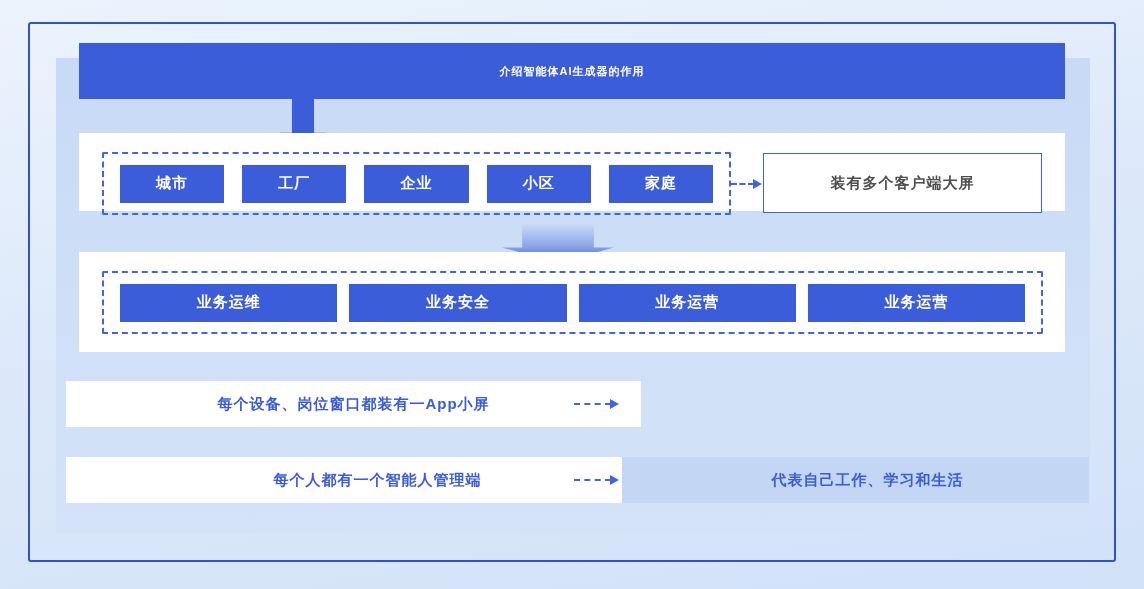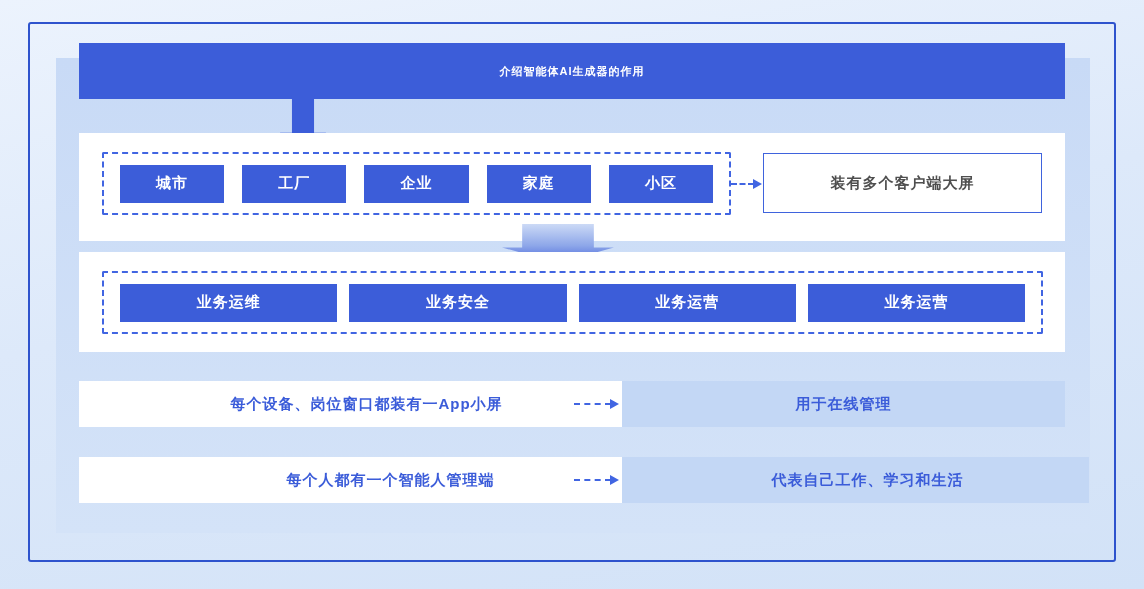--- a/index.html
+++ b/index.html
@@ -35,21 +35,21 @@
     clip-path:polygon(26% 0,74% 0,74% 61%,100% 61%,50% 100%,0 61%,26% 61%);
   }
   .upgrade-arrow .v-label{
     position:absolute;left:50%;top:2px;transform:translateX(-50%);
     width:14px;color:#fff;font-size:12px;font-weight:bold;line-height:14px;
     word-break:break-all;text-align:center;margin-left:36px;
   }
   .white-section{
     position:absolute;left:79px;width:986px;background:#ffffff;
   }
-  .sec1{top:133px;height:108px;}
+  .sec1{top:133px;height:78px;}
   .sec2{top:252px;height:100px;}
   .dashed-group{
     position:absolute;border:2px dashed var(--dash);border-radius:2px;
     display:flex;align-items:center;box-sizing:border-box;padding:0 16px;
   }
   .group1{left:23px;top:19px;width:629px;height:63px;gap:18px;}
   .group2{left:23px;top:19px;width:941px;height:63px;gap:12px;}
   .blue-box{
     flex:1;height:38px;background:var(--blue);
     display:flex;align-items:center;justify-content:center;
@@ -71,21 +71,21 @@
   }
   .arrow1{left:731px;top:183px;width:23px;}
   .arrow3{left:574px;top:403px;width:37px;}
   .arrow4{left:574px;top:479px;width:37px;}
   .big-arrow{
     position:absolute;left:502px;top:224px;width:112px;height:39px;
     background:linear-gradient(180deg,#ccdaf6 0%,#8ea7e9 55%,#4a68dc 100%);
     clip-path:polygon(18% 0,82% 0,82% 60%,100% 60%,50% 100%,0 60%,18% 60%);
   }
   .map-left{
-    position:absolute;left:79px;width:575px;height:46px;background:#ffffff;
+    position:absolute;left:66px;width:575px;height:46px;background:#ffffff;
     display:flex;align-items:center;justify-content:center;
     color:var(--text-blue);font-size:15px;font-weight:bold;letter-spacing:1px;
   }
   .map-right{
     position:absolute;left:622px;width:443px;height:46px;background:var(--light-box);
     display:flex;align-items:center;justify-content:center;
     color:var(--text-blue);font-size:15px;font-weight:bold;letter-spacing:1px;
   }
   .row3{top:381px;}
   .row4{top:457px;padding-left:24px;}
@@ -104,22 +104,22 @@
 
   <div class="upgrade-arrow">
     <span class="v-label">升级后</span>
   </div>
 
   <div class="white-section sec1">
     <div class="dashed-group group1">
       <div class="blue-box">城市</div>
       <div class="blue-box">工厂</div>
       <div class="blue-box">企业</div>
+      <div class="blue-box">小区</div>
       <div class="blue-box">家庭</div>
-      <div class="blue-box">小区</div>
     </div>
     <div class="client-box">
       <span>装有多个客户端大屏</span>
     </div>
   </div>
   <div class="dash-arrow arrow1"></div>
 
   <div class="big-arrow"></div>
 
   <div class="white-section sec2">
@@ -128,23 +128,20 @@
       <div class="blue-box">业务安全</div>
       <div class="blue-box">业务运营</div>
       <div class="blue-box">业务运营</div>
     </div>
   </div>
 
   <div class="map-left row3">
     <span>每个设备、岗位窗口都装有一App小屏</span>
   </div>
   <div class="dash-arrow arrow3"></div>
-  <div class="map-right row3">
-    <span>用于在线管理</span>
-  </div>
 
   <div class="map-left row4">
     <span>每个人都有一个智能人管理端</span>
   </div>
   <div class="dash-arrow arrow4"></div>
   <div class="map-right row4">
     <span>代表自己工作、学习和生活</span>
   </div>
 
 </div>

